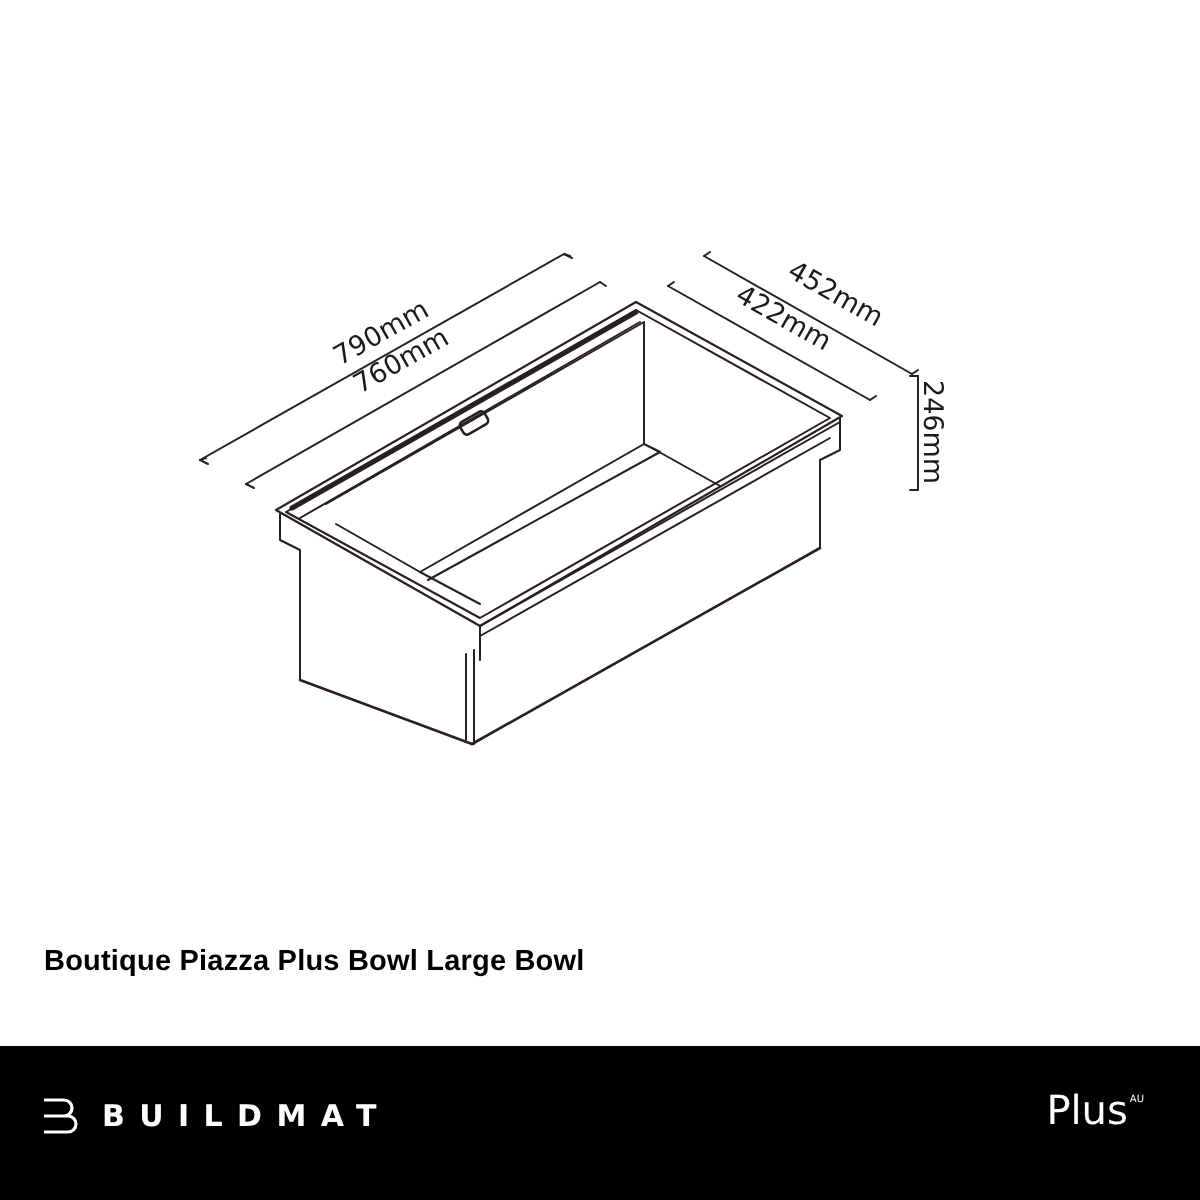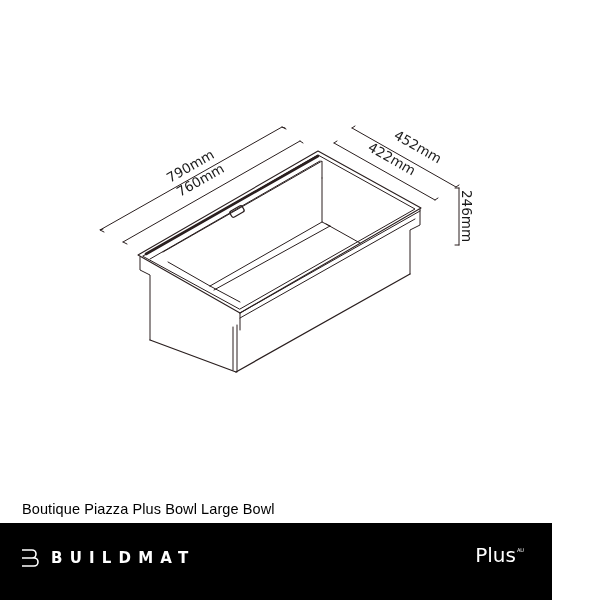--- a/index.html
+++ b/index.html
@@ -1,20 +1,20 @@
 <!DOCTYPE html>
 <html><head>
   <meta charset="utf-8">
   <style>
     html, body { margin: 0; padding: 0; }
     body { width: 600px; height: 600px; background: #ffffff; position: relative; overflow: hidden; font-family: "Liberation Sans", sans-serif; }
     #drawing { position: absolute; left: 0; top: 0; width: 600px; height: 470px; }
     .dim-label { font-family: "DejaVu Sans", sans-serif; font-size: 13.5px; fill: #1a1a1a; }
-    .product-title { position: absolute; left: 22px; top: 501px; font-size: 14.5px; font-weight: normal; color: #000; letter-spacing: 0.1px; }
-    .footer { position: absolute; left: 0; top: 523px; width: 552px; height: 77px; background: #000; }
+    .product-title { position: absolute; left: 22px; top: 473px; font-size: 14.5px; font-weight: bold; color: #000; letter-spacing: 0.1px; }
+    .footer { position: absolute; left: 0; top: 523px; width: 600px; height: 77px; background: #000; }
     .brand-left { position: absolute; left: 20px; top: 26px; display: flex; align-items: center; }
     .brand-left .wordmark { color: #fff; font-size: 15px; font-weight: bold; letter-spacing: 7.2px; margin-left: 9px; font-family: "DejaVu Sans", sans-serif; }
     .brand-right { position: absolute; right: 28px; top: 20px; color: #fff; font-size: 20px; font-family: "DejaVu Sans", sans-serif; }
     .brand-right sup { font-size: 5px; vertical-align: top; position: relative; top: 4px; margin-left: 1px; }
   </style>
 </head>
 <body>
 
 <svg id="drawing" viewBox="0 0 600 470" xmlns="http://www.w3.org/2000/svg">
   <g fill="none" stroke="#2a1f1f" stroke-width="1" stroke-linejoin="round" stroke-linecap="round">

